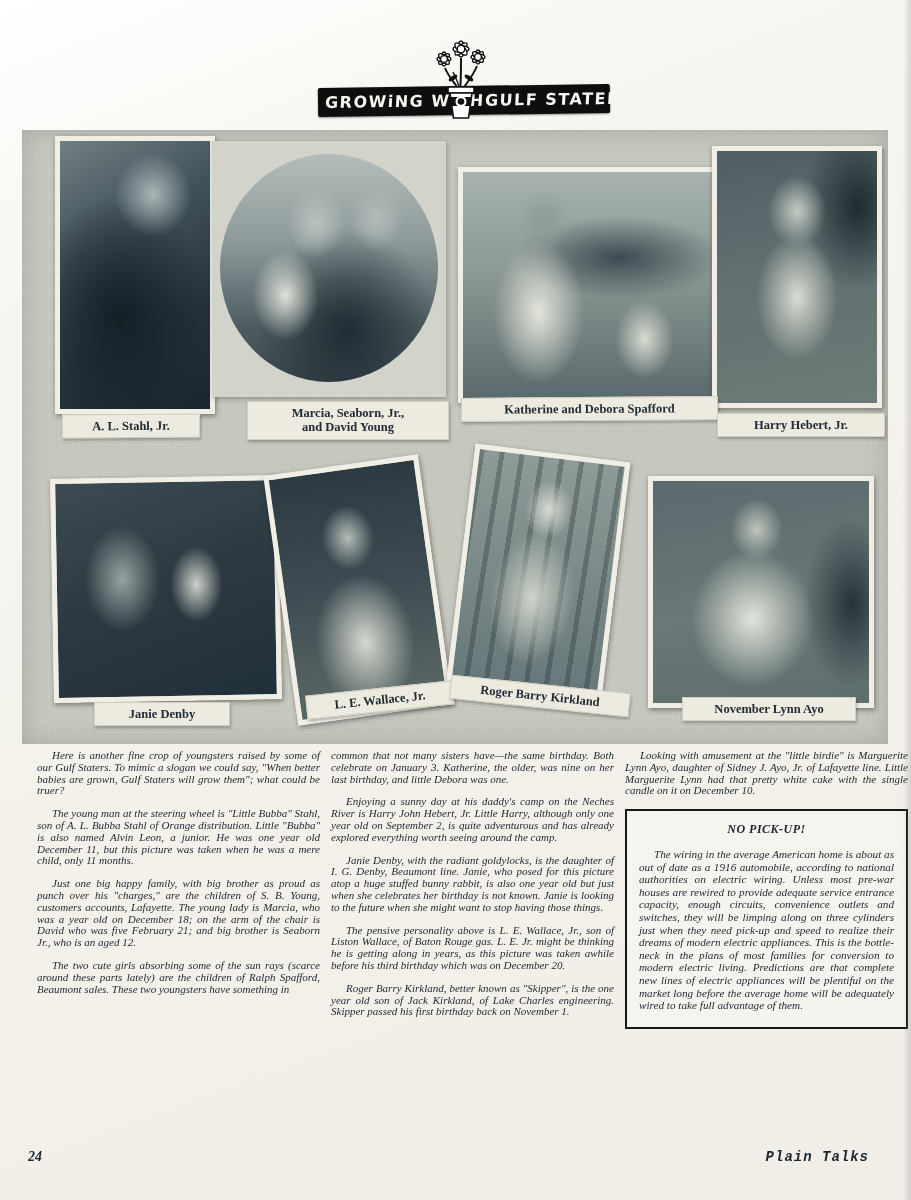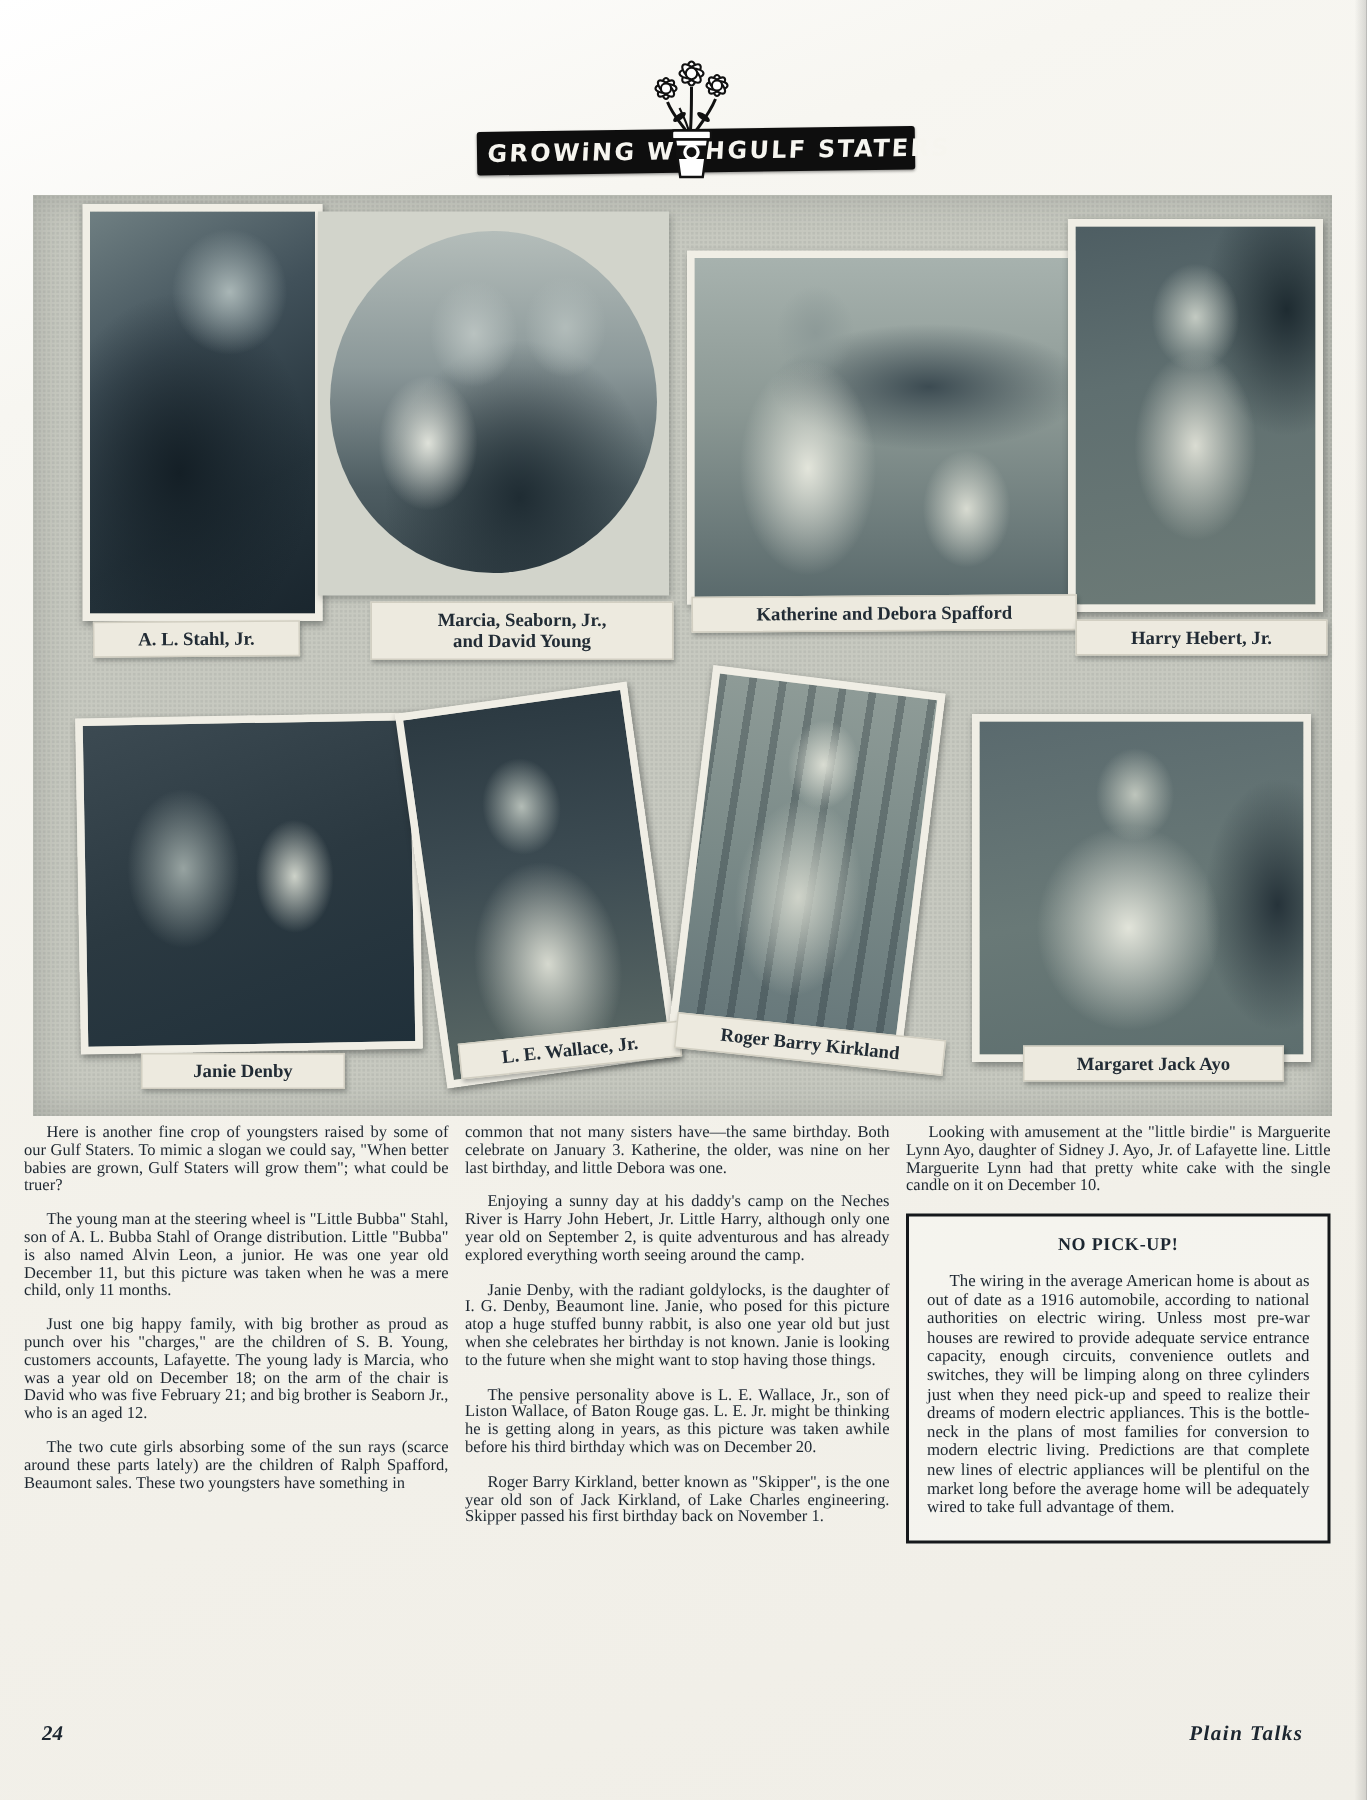--- a/index.html
+++ b/index.html
@@ -124,22 +124,22 @@
   .cap-marcia{left:247px;top:401px;width:192px;}
   .cap-spafford{left:461px;top:397px;width:247px;transform:rotate(-0.4deg);}
   .cap-hebert{left:717px;top:413px;width:158px;}
   .cap-denby{left:94px;top:702px;width:126px;}
   .cap-wallace{left:306px;top:688px;width:138px;transform:rotate(-6deg);}
   .cap-kirkland{left:450px;top:684px;width:170px;transform:rotate(6deg);}
   .cap-ayo{left:682px;top:697px;width:164px;}
 
   
   .columns{
-    position:absolute;left:16px;top:750px;width:871px;
-    display:flex;gap:11px;
+    position:absolute;left:37px;top:750px;width:871px;
+    display:flex;gap:11px;font-style:italic;
   }
   .col{width:283px;font-size:11px;line-height:11.8px;text-align:justify;}
   .col p{margin:0 0 11px 0;text-indent:15px;}
   .col p.no-indent{text-indent:0;}
 
   
   .pickup-box{
     margin-top:12px;
     border:2.5px solid #15181b;
     padding:13px 12px 15px 12px;
@@ -154,21 +154,21 @@
     font-size:11.2px;line-height:12.6px;
   }
 
   
   .footer-left{
     position:absolute;left:28px;top:1149px;
     font-weight:bold;font-style:italic;font-size:14px;
   }
   .footer-right{
     position:absolute;right:42px;top:1149px;
-    font-weight:bold;font-style:italic;font-size:14px;letter-spacing:1px;
+    font-weight:bold;font-style:italic;font-size:14px;letter-spacing:1px;font-family:Liberation Mono, monospace;
   }
 </style>
 </head>
 <body>
 
 <div id="page">
 
   <svg class="potflowers" viewBox="0 0 64 84">
     <g stroke="#111" fill="none" stroke-width="2">
       <path d="M16 30 C 20 40, 27 46, 30 52"></path>
@@ -234,21 +234,21 @@
   <div class="cap cap-stahl">A. L. Stahl, Jr.</div>
   <div class="cap cap-marcia">
     <span>Marcia, Seaborn, Jr.,</span><br>
     <span>and David Young</span>
   </div>
   <div class="cap cap-spafford">Katherine and Debora Spafford</div>
   <div class="cap cap-hebert">Harry Hebert, Jr.</div>
   <div class="cap cap-denby">Janie Denby</div>
   <div class="cap cap-wallace">L. E. Wallace, Jr.</div>
   <div class="cap cap-kirkland">Roger Barry Kirkland</div>
-  <div class="cap cap-ayo">Margaret Jack Ayo</div>
+  <div class="cap cap-ayo">November Lynn Ayo</div>
 
   <div class="columns">
     <div class="col">
       <p>Here is another fine crop of youngsters raised by some of our Gulf Staters.  To mimic a slogan we could say, "When better babies are grown, Gulf Staters will grow them"; what could be truer?</p>
       <p>The young man at the steering wheel is "Little Bubba" Stahl, son of A. L. Bubba Stahl of Orange distribution.  Little "Bubba" is also named Alvin Leon, a junior.  He was one year old December 11, but this picture was taken when he was a mere child, only 11 months.</p>
       <p>Just one big happy family, with big brother as proud as punch over his "charges," are the children of S. B. Young, customers accounts, Lafayette.  The young lady is Marcia, who was a year old on December 18; on the arm of the chair is David who was five February 21; and big brother is Seaborn Jr., who is an aged 12.</p>
       <p>The two cute girls absorbing some of the sun rays (scarce around these parts lately) are the children of Ralph Spafford, Beaumont sales.  These two youngsters have something in</p>
     </div>
     <div class="col">
       <p class="no-indent">common that not many sisters have—the same birthday.  Both celebrate on January 3. Katherine, the older, was nine on her last birthday, and little Debora was one.</p>

